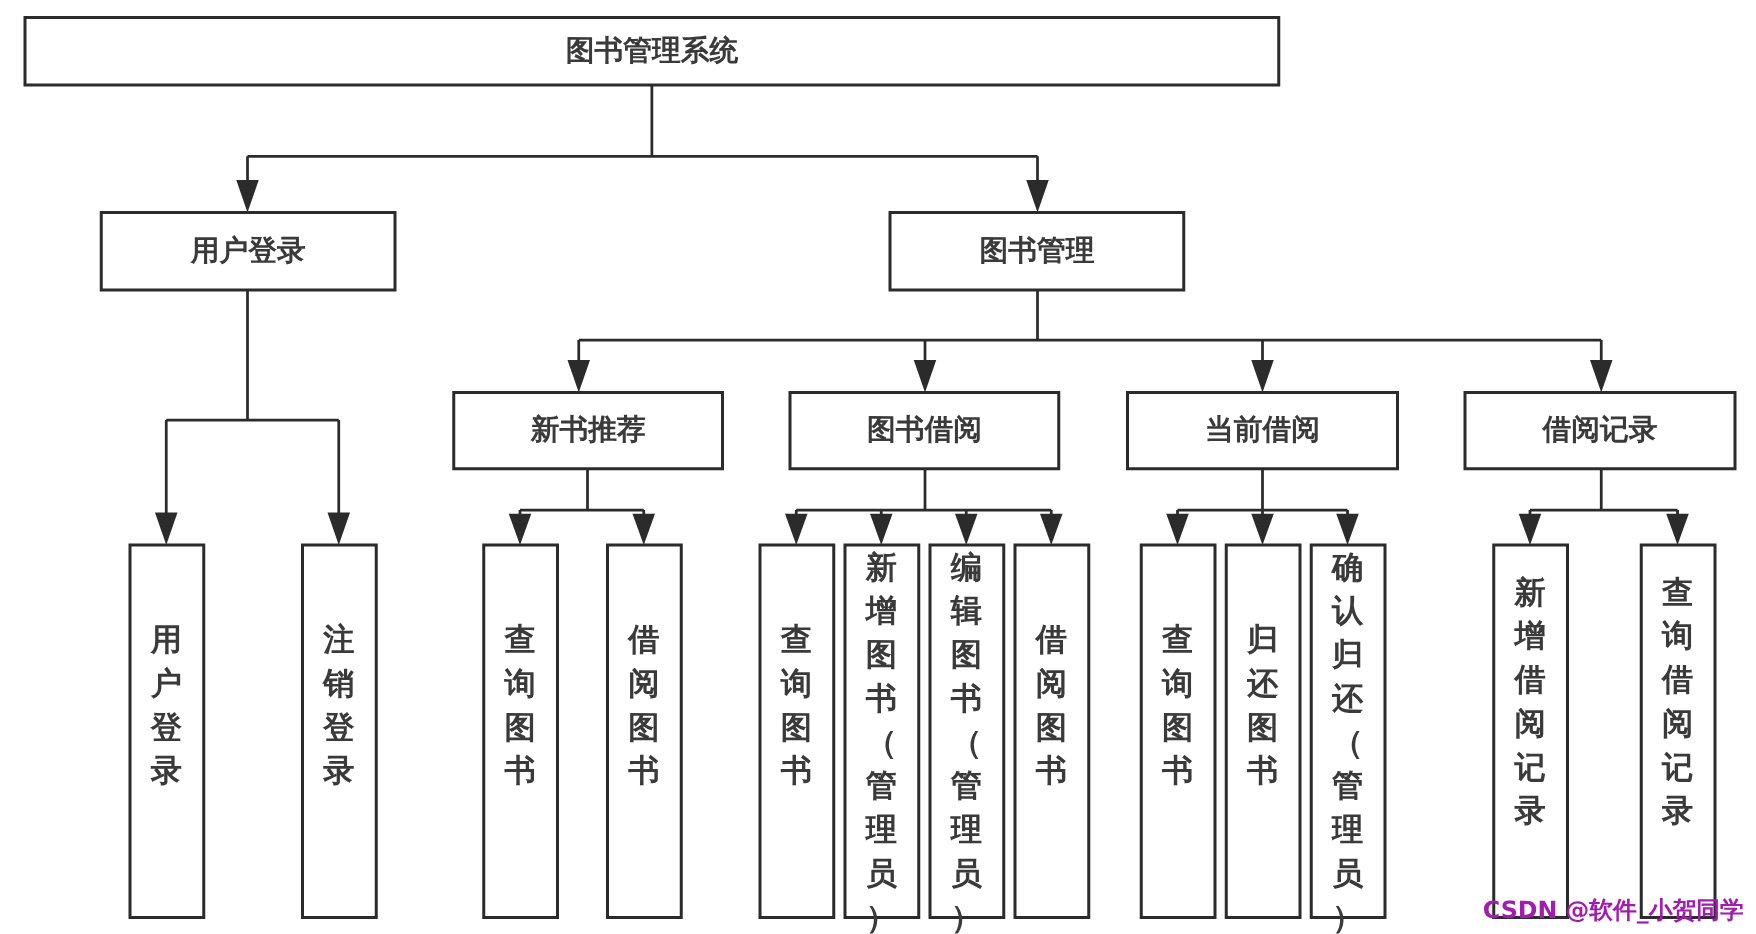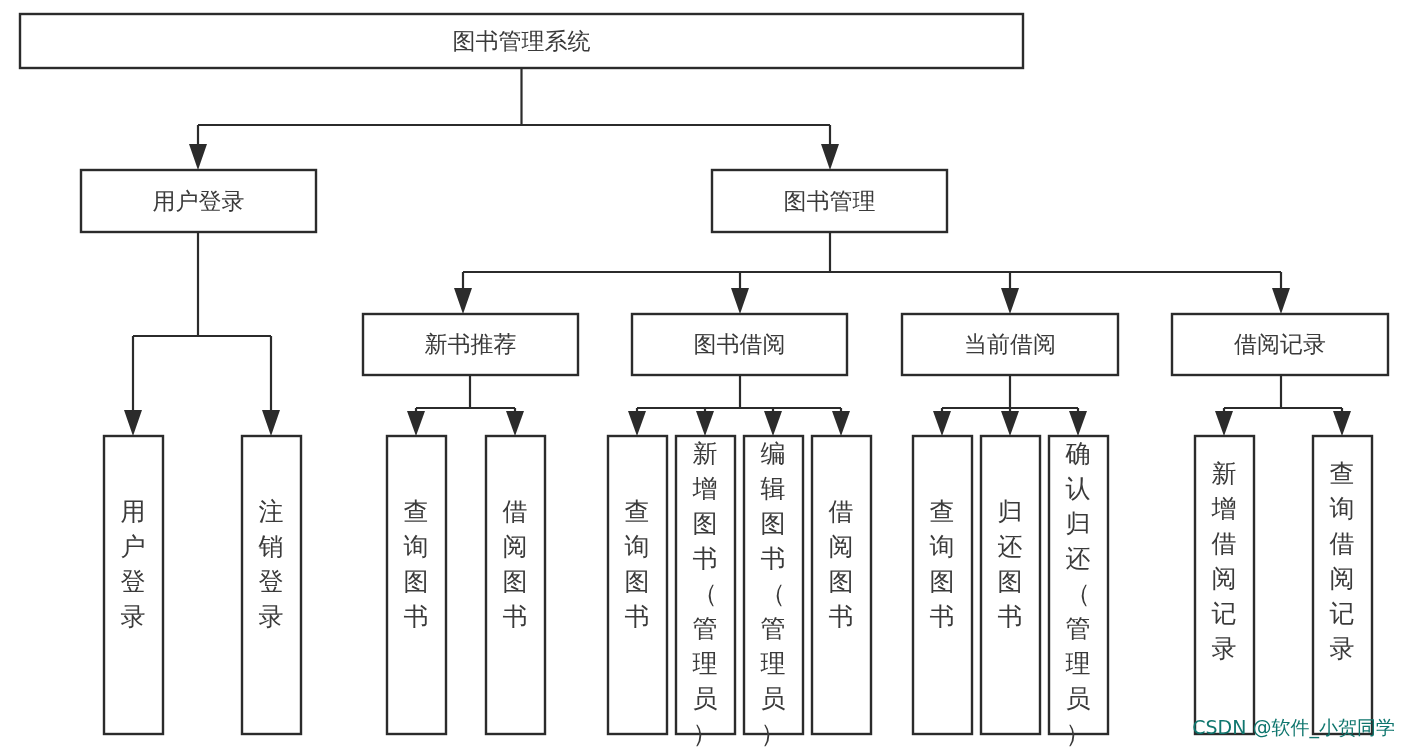--- a/index.html
+++ b/index.html
@@ -9,20 +9,21 @@
   }
   body {
     font-family: "DejaVu Sans", "Liberation Sans", sans-serif;
   }
   #diagram-root {
     position: relative;
     width: 1405px;
     height: 747px;
     background: #ffffff;
     overflow: hidden;
+    font-weight: bold;
   }
   svg.flow {
     position: absolute;
     top: 0;
     left: 0;
     width: 1405px;
     height: 747px;
   }
   .node-rect {
     fill: #ffffff;
@@ -50,21 +51,21 @@
   .node-label-vert {
     fill: #3a3a3a;
     font-family: "DejaVu Sans", "Liberation Sans", sans-serif;
     font-size: 25px;
     text-anchor: middle;
   }
   .watermark-text {
     position: absolute;
     right: 10px;
     bottom: 6px;
-    color: #0f766e;
+    color: #a21caf;
     font-size: 19px;
     font-family: "DejaVu Sans", "Liberation Sans", sans-serif;
     white-space: nowrap;
     user-select: none;
     margin-left: 12px;
   }
 </style>
 </head>
 <body>
 

